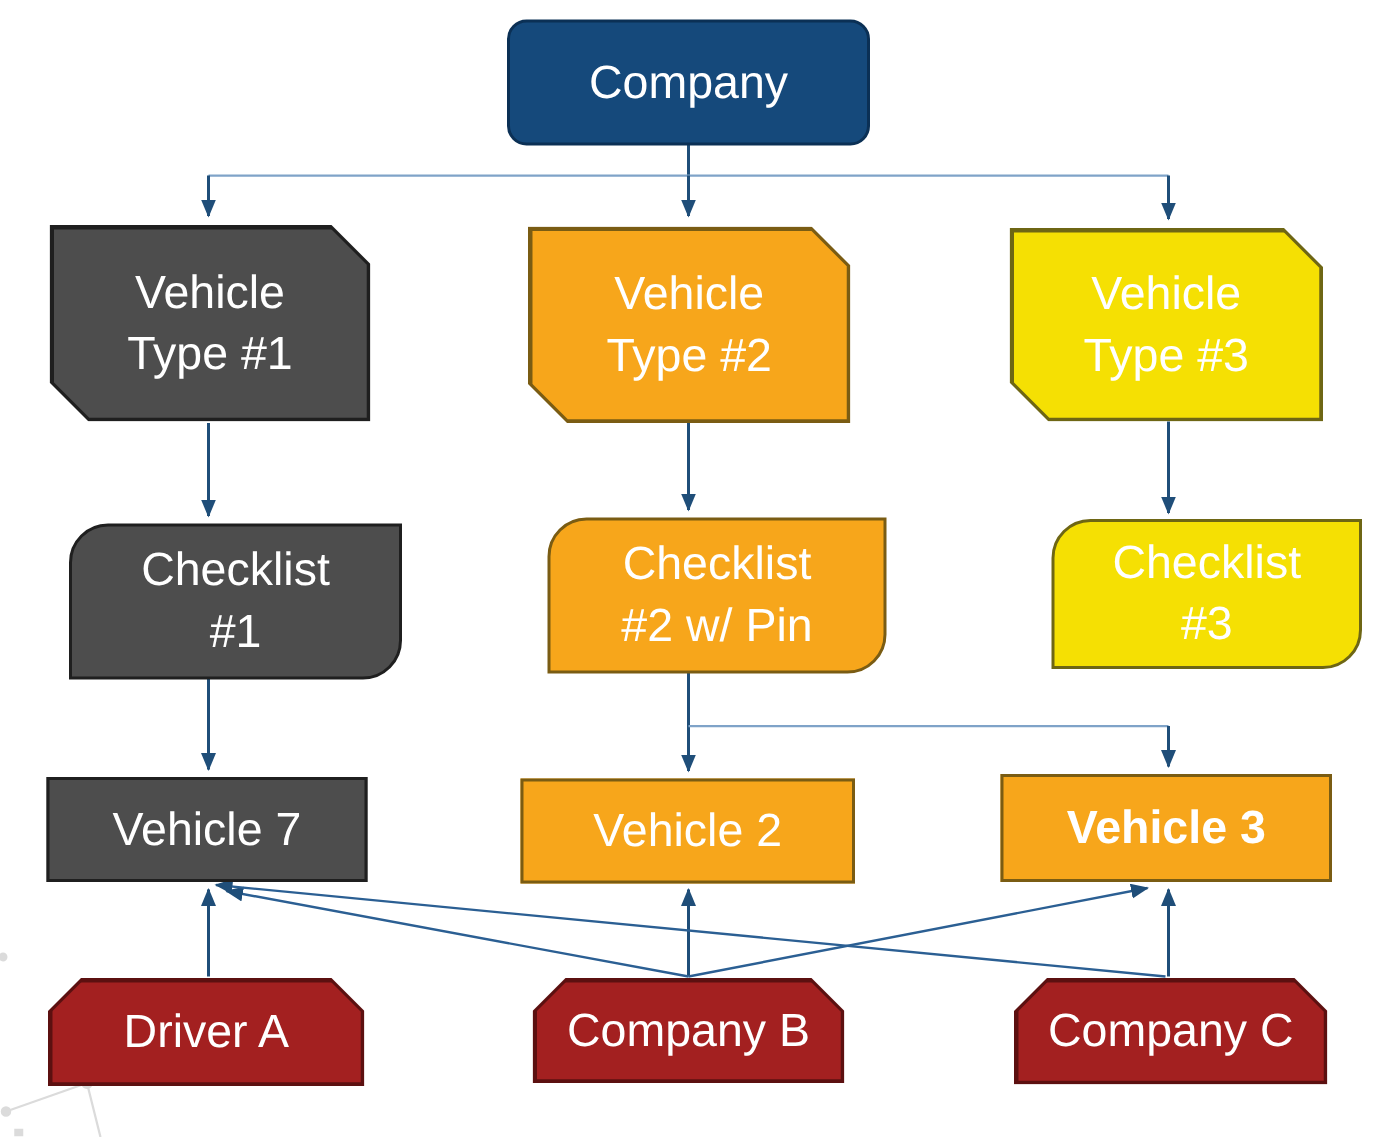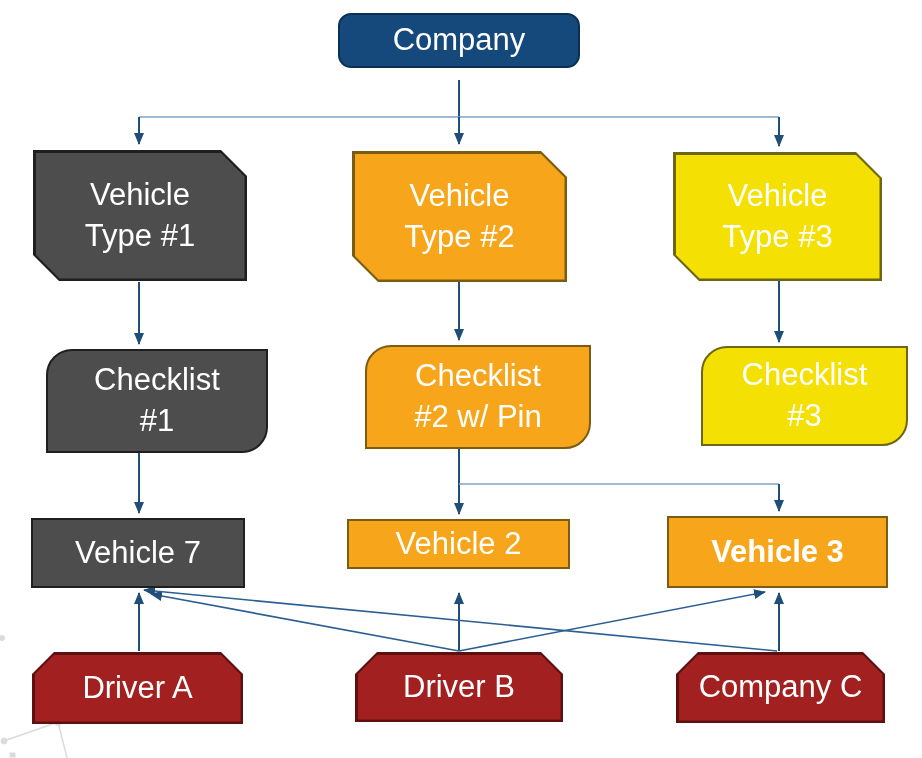--- a/index.html
+++ b/index.html
@@ -89,21 +89,21 @@
     <g stroke="#DBDBDB" fill="#DBDBDB">
       <circle cx="2" cy="638" r="2.5"></circle>
       <circle cx="4" cy="741" r="3"></circle>
       <circle cx="58" cy="722" r="3.5"></circle>
       <path d="M4 741 L58 722" fill="none" stroke-width="1.5"></path>
       <path d="M58 722 L67 758" fill="none" stroke-width="1.5"></path>
       <rect x="10" y="753" width="5" height="4"></rect>
     </g>
   </svg>
 
-  <div class="node rounded blue" style="left:338px;top:13px;width:242px;height:55px;padding-left:28px;">
+  <div class="node rounded blue" style="left:338px;top:13px;width:242px;height:84px;padding-left:28px;">
     <div class="node-label">Company</div>
   </div>
 
   <div class="node vt-shape gray" style="left:33px;top:150px;width:214px;height:131px;">
     <div class="shape-bg"></div>
     <div class="shape-fill"></div>
     <div class="node-label">Vehicle
 Type #1</div>
   </div>
 
@@ -133,38 +133,38 @@
 
   <div class="node round-diag yellow" style="left:683px;top:346px;width:207px;height:100px;">
     <div class="node-label">Checklist
 #3</div>
   </div>
 
   <div class="node plain gray" style="left:31px;top:518px;width:214px;height:70px;">
     <div class="node-label">Vehicle 7</div>
   </div>
 
-  <div class="node plain orange" style="left:347px;top:519px;width:223px;height:50px;">
+  <div class="node plain orange" style="left:347px;top:519px;width:223px;height:70px;">
     <div class="node-label">Vehicle 2</div>
   </div>
 
   <div class="node plain orange" style="left:667px;top:516px;width:221px;height:72px;font-weight:bold;">
     <div class="node-label">Vehicle 3</div>
   </div>
 
   <div class="node driver-shape red" style="left:32px;top:652px;width:211px;height:72px;">
     <div class="shape-bg"></div>
     <div class="shape-fill"></div>
     <div class="node-label">Driver A</div>
   </div>
 
   <div class="node driver-shape red" style="left:355px;top:652px;width:208px;height:70px;">
     <div class="shape-bg"></div>
     <div class="shape-fill"></div>
-    <div class="node-label">Driver B</div>
+    <div class="node-label">Company B</div>
   </div>
 
   <div class="node driver-shape red" style="left:676px;top:652px;width:209px;height:71px;">
     <div class="shape-bg"></div>
     <div class="shape-fill"></div>
     <div class="node-label">Company C</div>
   </div>
 
 </div>
 

